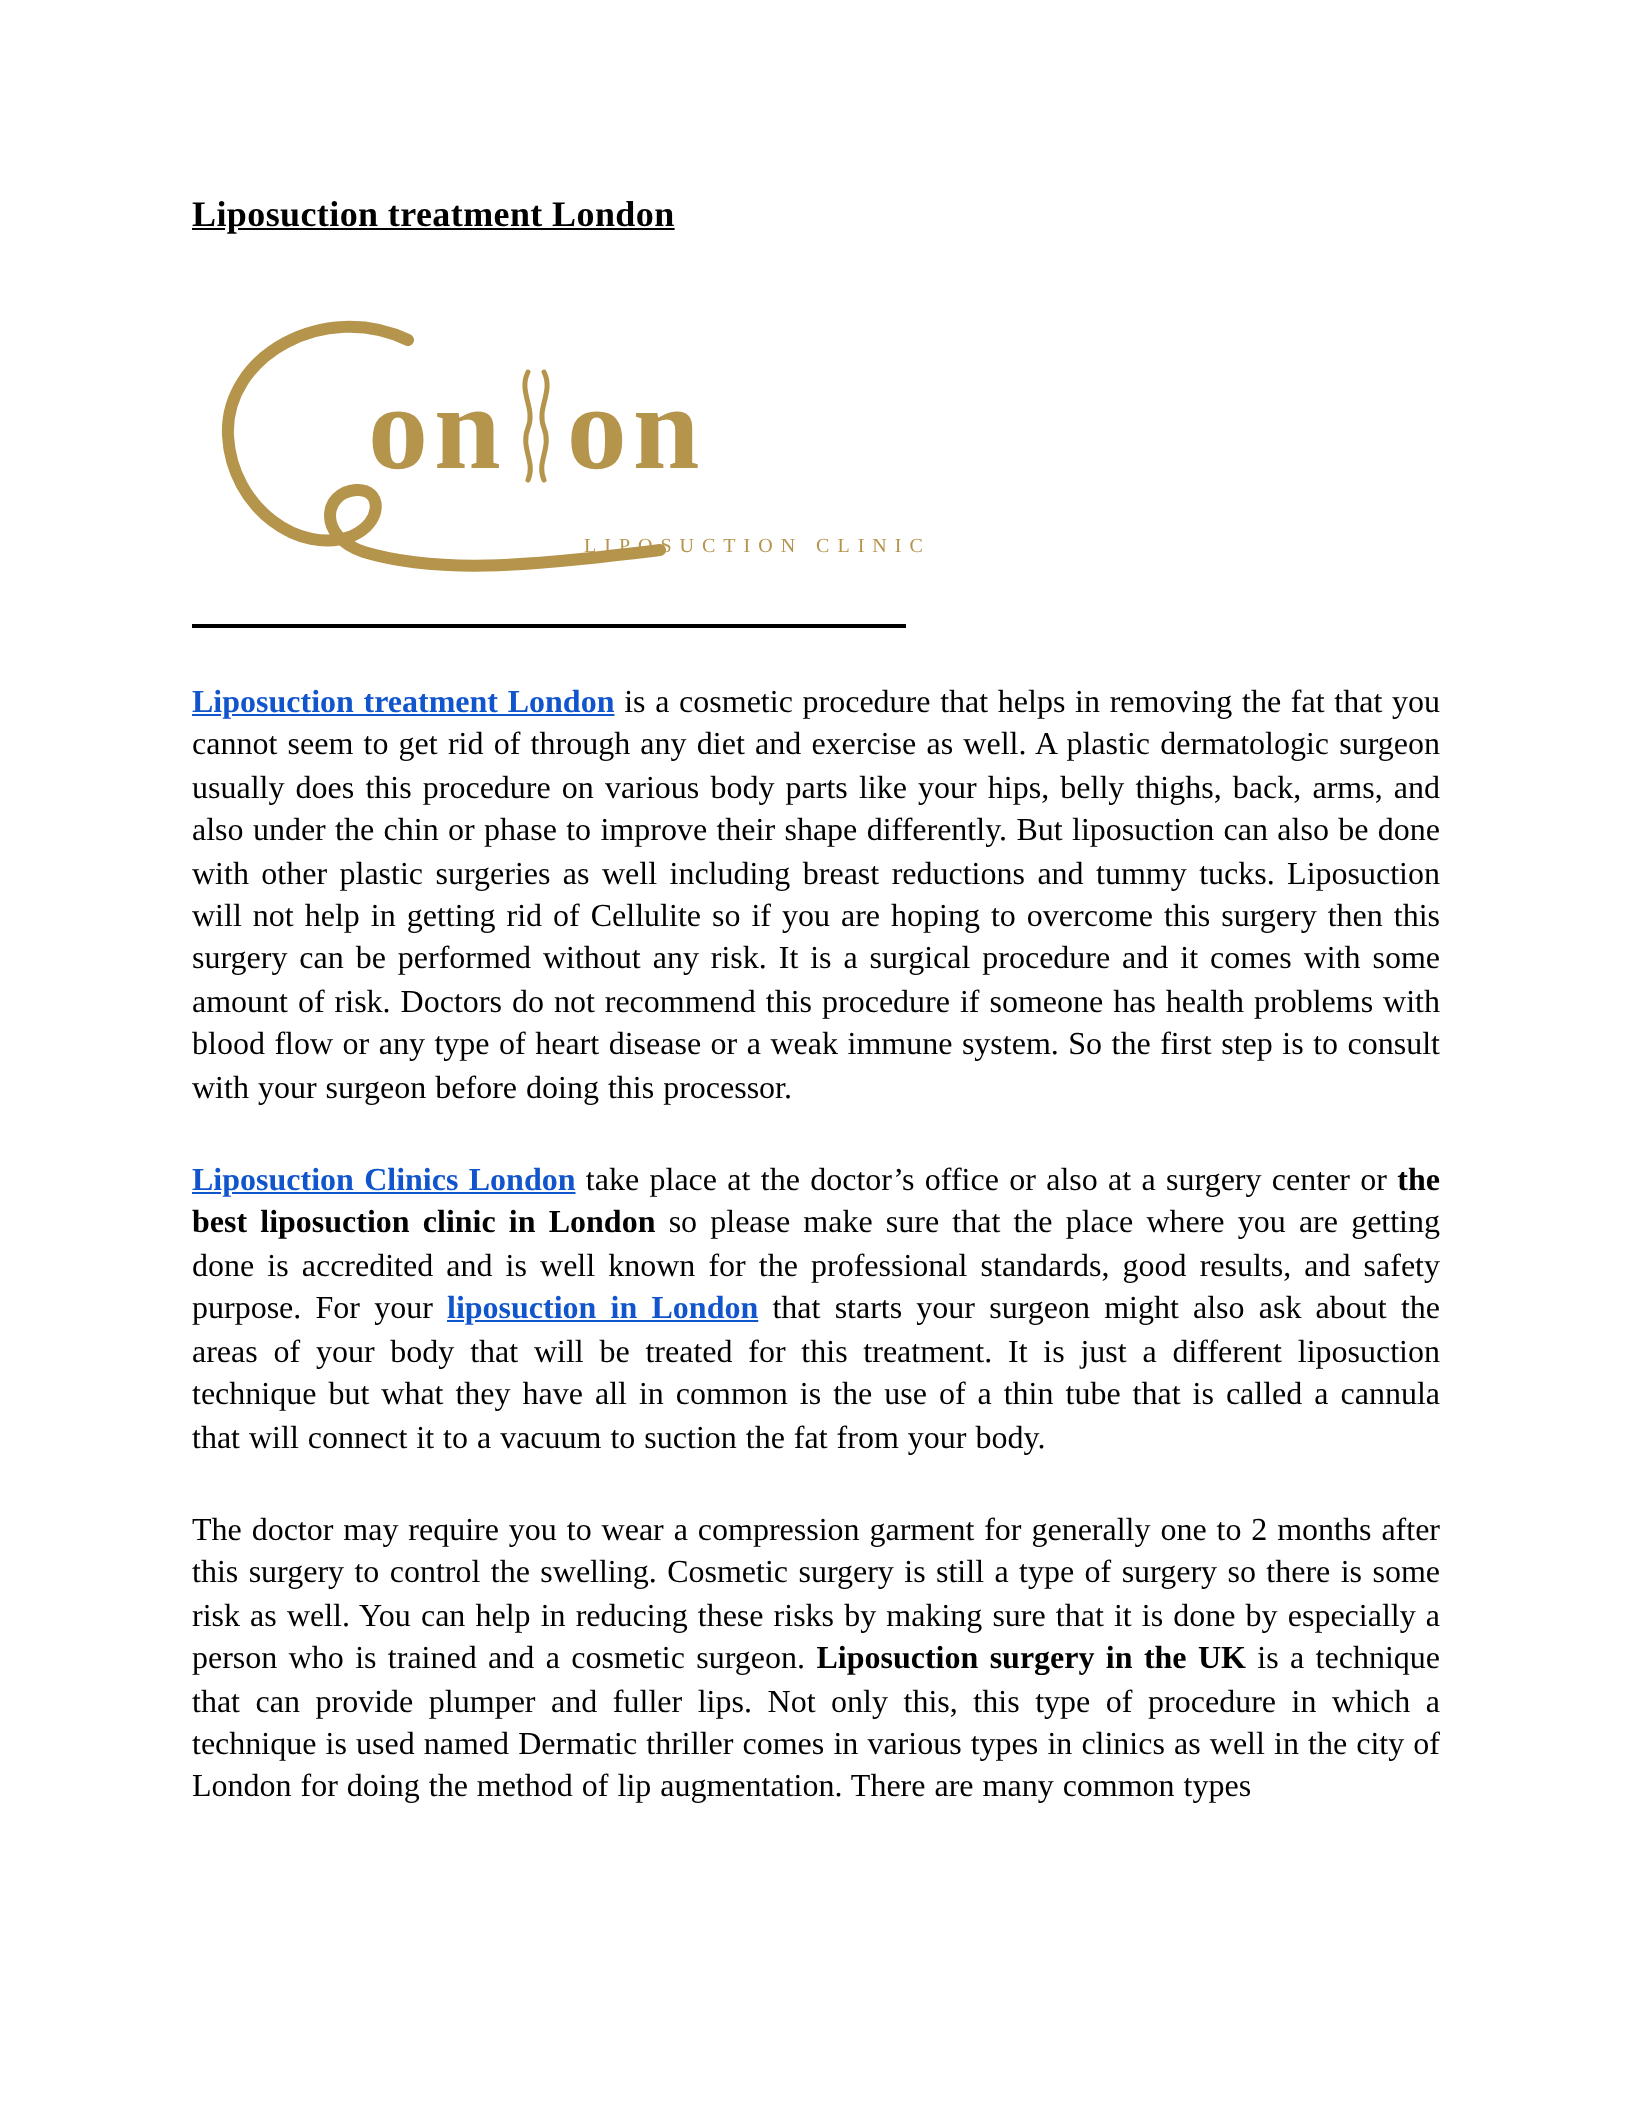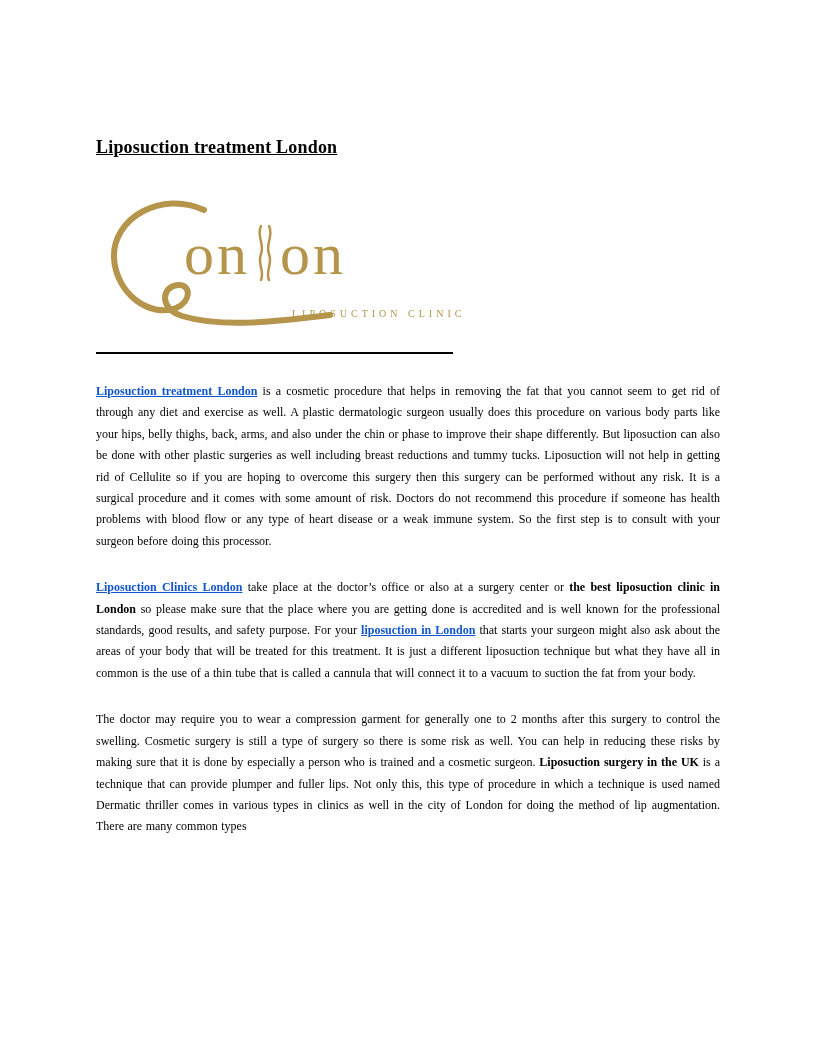--- a/index.html
+++ b/index.html
@@ -7,21 +7,20 @@
   body {
     width: 816px;
     height: 1056px;
     overflow: hidden;
     font-family: "Liberation Serif", serif;
     color: #000000;
     position: relative;
   }
   .page {
     padding: 97px 96px 0 96px;
-    margin-top: 40px;
   }
   .doc-title {
     font-size: 18px;
     font-weight: bold;
     text-decoration: underline;
     margin-bottom: 36px;
     letter-spacing: 0.2px;
   }
   
   .logo {
@@ -34,21 +33,21 @@
   .logo-flourish {
     position: absolute;
     left: -4px;
     top: 2px;
   }
   .logo-wordmark {
     position: absolute;
     left: 88px;
     top: 22px;
     font-size: 60px;
-    font-weight: 400;
+    font-weight: 700;
     letter-spacing: 3px;
     color: var(--gold, #b5944c);
     white-space: nowrap;
   }
   .logo-spine {
     display: inline-block;
     vertical-align: baseline;
     transform: translateY(8px);
     margin: 0 2px;
   }
@@ -61,21 +60,21 @@
     color: var(--gold, #b5944c);
     white-space: nowrap;
   }
   .logo-rule {
     width: 357px;
     border-top: 2px solid var(--rule, #000000);
     margin-bottom: 27px;
   }
   
   .para {
-    font-size: 12px;
+    font-size: 16px;
     line-height: 21.4px;
     text-align: justify;
     margin-bottom: 25px;
     word-spacing: 0.5px;
   }
   .para a.doc-link {
     color: var(--link, #1155CC);
     font-weight: bold;
     text-decoration: underline;
     cursor: pointer;

